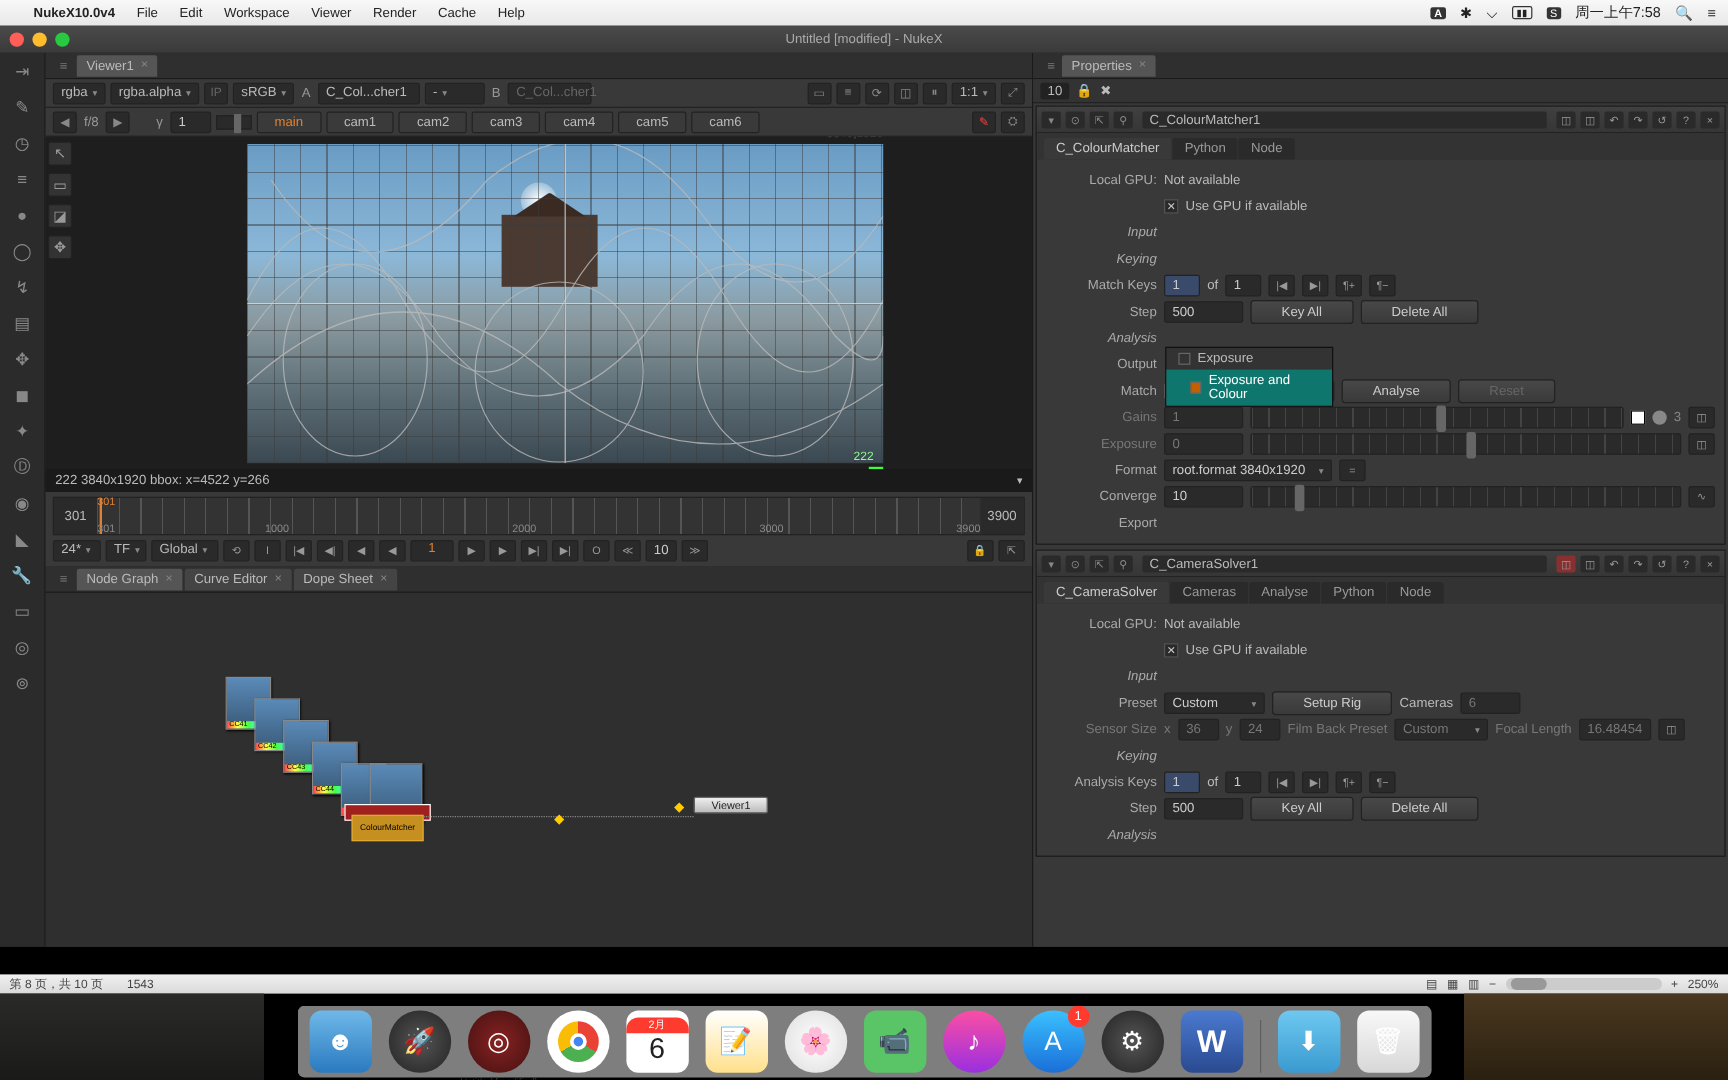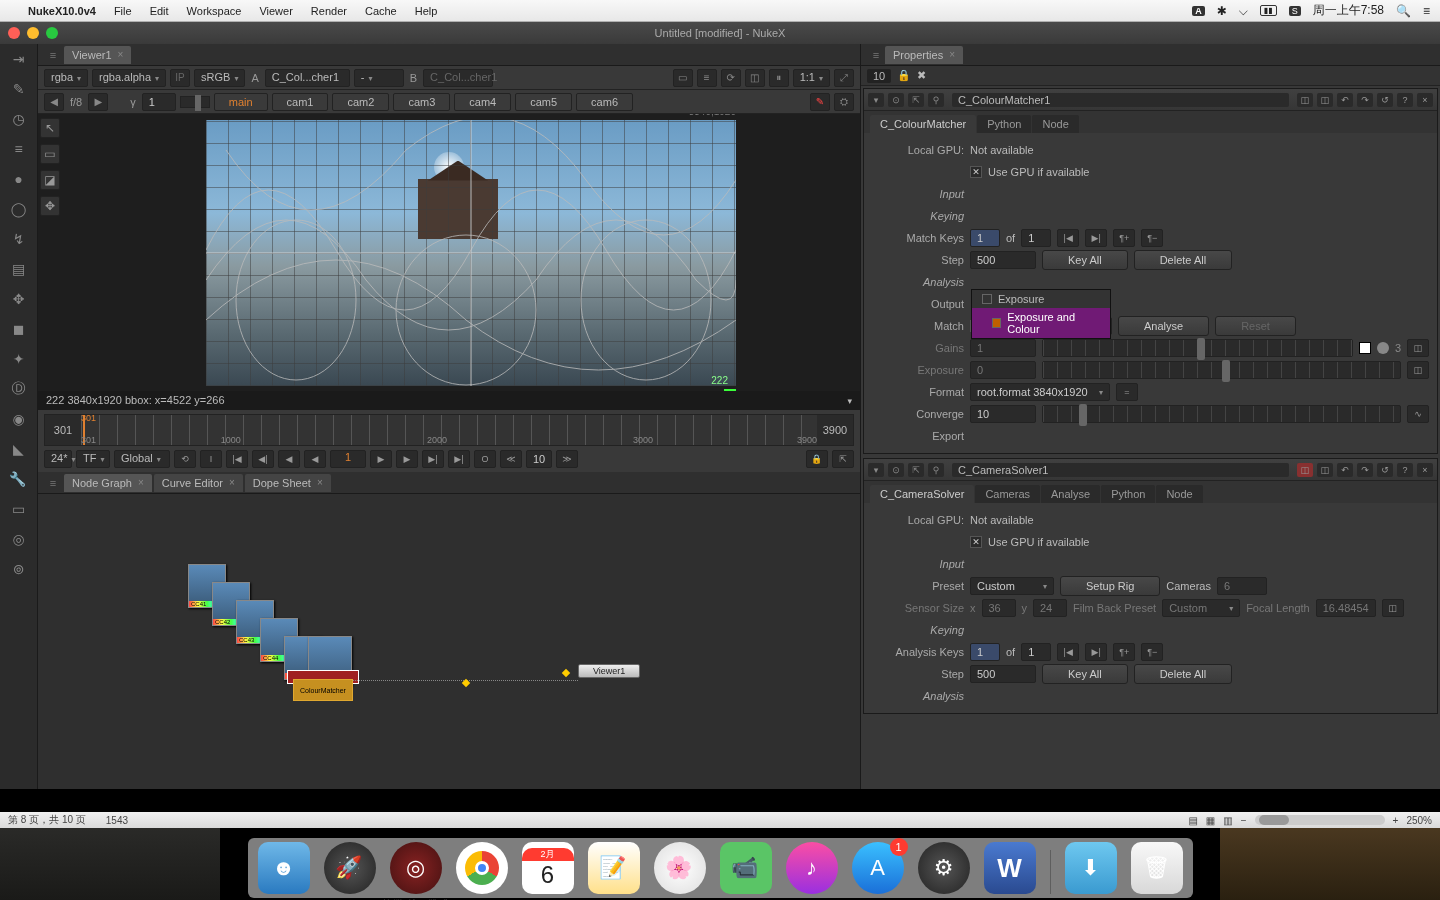--- a/index.html
+++ b/index.html
@@ -108,21 +108,21 @@
 .pbtn.disabled { color: #666; }
 .pcheck { width: 12px; height: 12px; background: #2a2a2a; border: 1px solid #555; display: inline-flex; align-items: center; justify-content: center; font-size: 9px; color: #ccc; }
 .pdrop { background: #2a2a2a; border: 1px solid #222; padding: 1px 6px; border-radius: 2px; color: #ccc; height: 18px; display: flex; align-items: center; gap: 6px; }
 .pdrop::after { content: "▾"; font-size: 8px; color: #888; margin-left: auto; }
 .pslider { flex: 1; height: 18px; background: #2a2a2a; border: 1px solid #222; border-radius: 2px; position: relative; }
 .pslider .ticks { position: absolute; inset: 0; background-image: repeating-linear-gradient(90deg, #555 0 1px, transparent 1px 14px); opacity: .6; }
 .pslider .handle { position: absolute; top: -2px; width: 8px; height: 22px; background: #666; border-radius: 2px; }
 .dropdown-open { position: absolute; background: #333; border: 1px solid #111; z-index: 10; }
 .dropdown-open .opt { padding: 3px 10px; display: flex; align-items: center; gap: 6px; }
 .dropdown-open .opt .box { width: 10px; height: 10px; border: 1px solid #666; }
-.dropdown-open .opt.sel { background: #701a75; color: #fff; padding-left: 20px; }
+.dropdown-open .opt.sel { background: #0f766e; color: #fff; padding-left: 20px; }
 
 
 .footer { position: absolute; bottom: 72px; left: 0; right: 0; height: 16px; background: linear-gradient(#f0f0f0,#dadada); display: flex; align-items: center; padding: 0 8px; color: #444; font-size: 10px; gap: 20px; }
 .footer .right { margin-left: auto; display: flex; align-items: center; gap: 8px; }
 .footer .scroll { width: 130px; height: 10px; background: #ccc; border-radius: 5px; position: relative; }
 .footer .scroll .th { position: absolute; left: 4px; width: 30px; height: 10px; background: #999; border-radius: 5px; }
 
 
 .dock-area { position: absolute; bottom: 0; left: 0; right: 0; height: 72px; display: flex; align-items: flex-end; justify-content: center; }
 .dock-bg-l, .dock-bg-r { position: absolute; bottom: 0; top: 0; width: 220px; }
@@ -329,21 +329,21 @@
           <span class="major" style="left:19%;text-align:right;">1000</span>
           <span class="major" style="left:47%;">2000</span>
           <span class="major" style="left:75%;">3000</span>
           <span class="major" style="right:0;">3900</span>
         </div>
         <div class="box-r">
             <span>3900</span>
           </div>
       </div>
       <div class="tl-ctrl">
-        <div class="vt-sel" style="width:28px;">
+        <div class="vt-sel" style="width:40px;">
             <span>24*</span>
             <span class="caret"></span>
           </div>
         <div class="vt-sel" style="width:34px;">
             <span>TF</span>
             <span class="caret"></span>
           </div>
         <div class="vt-sel" style="width:56px;">
             <span>Global</span>
             <span class="caret"></span>

